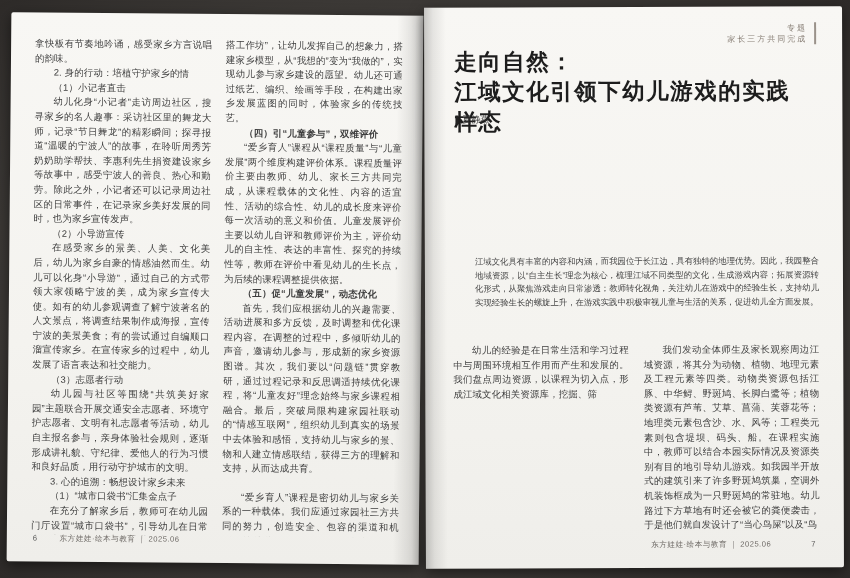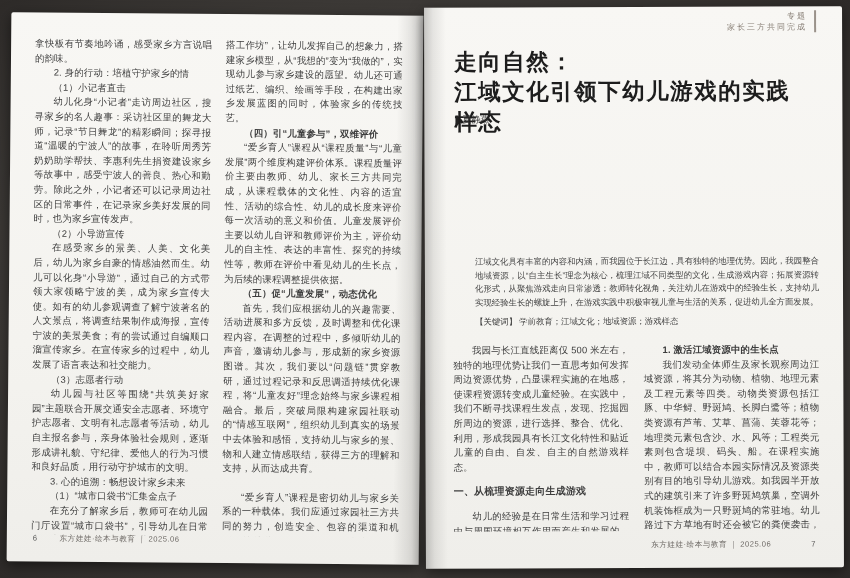--- a/index.html
+++ b/index.html
@@ -44,21 +44,21 @@
   .lp-col p, .rp-col p{
     margin:0;font-size:9.4px;line-height:14.6px;
     text-align:justify;text-justify:inter-character;
     color:#3d3d3d;letter-spacing:.2px;
   }
   .indent{text-indent:2em;}
   .bold{font-weight:bold;color:#222;}
   .gap-top{margin-top:14px !important;}
   
   .eyebrow{
-    position:absolute;top:4px;right:26px;
+    position:absolute;top:16px;right:26px;
     text-align:right;font-size:8px;line-height:11px;color:#8a8178;
     padding-right:7px;border-right:2px solid #9a928a;letter-spacing:2px;
   }
   .rp-title{
     position:absolute;left:30px;top:40px;right:30px;
     font-size:22.5px;line-height:30px;font-weight:bold;color:#1d1d1d;
     letter-spacing:1.5px;
   }
   .rp-author{
     position:absolute;left:31px;top:106px;
@@ -138,34 +138,27 @@
 
     <div class="rp-author">
       <span class="author-bar"></span>
       <span>夏静燕</span>
     </div>
 
     <div class="rp-abstract">
       <div class="abs-row">
         <p class="abs-text">江域文化具有丰富的内容和内涵，而我园位于长江边，具有独特的地理优势。因此，我园整合地域资源，以“自主生长”理念为核心，梳理江域不同类型的文化，生成游戏内容；拓展资源转化形式，从聚焦游戏走向日常渗透；教师转化视角，关注幼儿在游戏中的经验生长，支持幼儿实现经验生长的螺旋上升，在游戏实践中积极审视儿童与生活的关系，促进幼儿全方面发展。</p>
       </div>
-      <div class="abs-row">
-        <span class="abs-label">【关键词】</span>
-        <p class="abs-text">学前教育；江域文化；地域资源；游戏样态</p>
-      </div>
     </div>
 
     <div class="rp-cols">
       <div class="rp-col">
-        <p class="indent">我园与长江直线距离仅 500 米左右，独特的地理优势让我们一直思考如何发挥周边资源优势，凸显课程实施的在地感，使课程资源转变成儿童经验。在实践中，我们不断寻找课程生发点，发现、挖掘园所周边的资源，进行选择、整合、优化、利用，形成我园具有长江文化特性和贴近儿童的自由、自发、自主的自然游戏样态。</p>
-        <p class="rp-h1">一、从梳理资源走向生成游戏</p>
         <p class="indent">幼儿的经验是在日常生活和学习过程中与周围环境相互作用而产生和发展的。我们盘点周边资源，以课程为切入点，形成江域文化相关资源库，挖掘、筛</p>
       </div>
       <div class="rp-col">
-        <p class="indent rp-h2">1. 激活江域资源中的生长点</p>
         <p class="indent">我们发动全体师生及家长观察周边江域资源，将其分为动物、植物、地理元素及工程元素等四类。动物类资源包括江豚、中华鲟、野斑鸠、长脚白鹭等；植物类资源有芦苇、艾草、菖蒲、芙蓉花等；地理类元素包含沙、水、风等；工程类元素则包含堤坝、码头、船。在课程实施中，教师可以结合本园实际情况及资源类别有目的地引导幼儿游戏。如我园半开放式的建筑引来了许多野斑鸠筑巢，空调外机装饰框成为一只野斑鸠的常驻地。幼儿路过下方草地有时还会被它的粪便袭击，于是他们就自发设计了“当心鸟屎”以及“鸟</p>
       </div>
     </div>
 
     <div class="footer footer-right">
       <span>东方娃娃·绘本与教育 ｜ 2025.06</span>
       <span class="pgnum">7</span>
     </div>
   </div>
 

